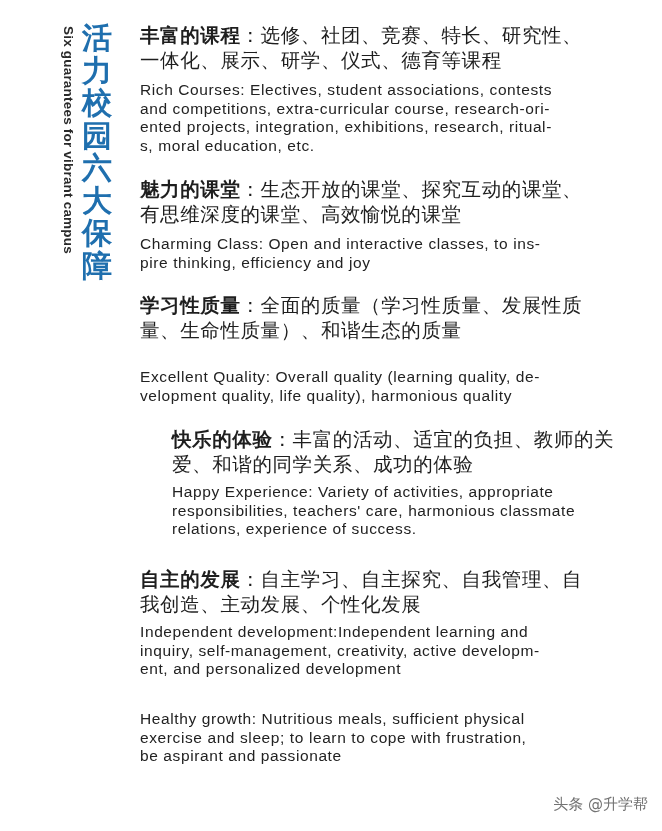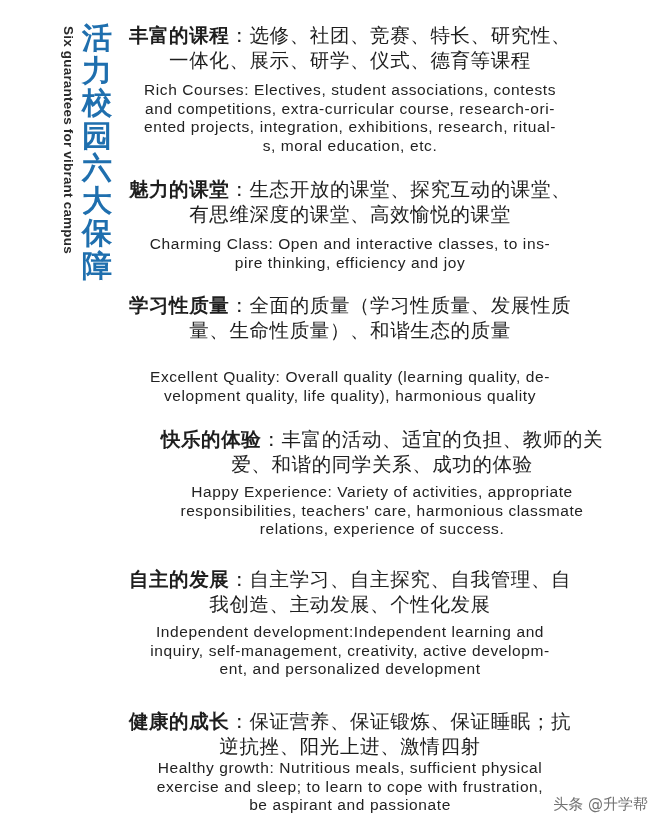--- a/index.html
+++ b/index.html
@@ -6,21 +6,21 @@
   body { width: 662px; height: 831px; position: relative; overflow: hidden;
          font-family: "DejaVu Sans", "Liberation Sans", sans-serif; color: #222222; }
   .side-title { position: absolute; left: 80px; top: 22px; width: 34px;
                 display: flex; flex-direction: column; align-items: center; }
   .side-title .ch { font-size: 30px; font-weight: bold; line-height: 32.5px; color: #1f6fae; }
   .side-sub { position: absolute; left: 60px; top: 26px; width: 16px; height: 256px; }
   .side-sub span { position: absolute; left: 0; top: 0; transform-origin: 0 0;
                    transform: translate(16px, 0) rotate(90deg);
                    white-space: nowrap; font-size: 13.5px; font-weight: bold; color: #2a2a2a;
                    font-family: "Liberation Sans", "DejaVu Sans", sans-serif; letter-spacing: 0.2px; }
-  .block { position: absolute; left: 120px; width: 460px; text-align: center; }
+  .block { position: absolute; left: 140px; width: 460px; }
   .zh { font-size: 19.5px; line-height: 24.5px; color: #1e1e1e; letter-spacing: 0.6px; }
   .zh b { font-weight: bold; }
   .en { font-family: "Liberation Sans", "DejaVu Sans", sans-serif; font-size: 15.5px;
         line-height: 18.5px; color: #222222; margin-top: 8px; letter-spacing: 0.6px;
         white-space: pre-line; }
   .watermark { position: absolute; right: 14px; top: 795px; font-size: 15px; color: #737373;
                font-family: "DejaVu Sans", sans-serif; }
 </style>
 </head>
 <body>
@@ -68,19 +68,18 @@
 </div>
 
 <div class="block" style="top:568px;">
   <div class="zh"><b>自主的发展</b><span>：自主学习、自主探究、自我管理、自我创造、主动发展、个性化发展</span></div>
   <div class="en" style="margin-top:6px;">Independent development:Independent learning and
 inquiry, self-management, creativity, active developm-
 ent, and personalized development</div>
 </div>
 
 <div class="block" style="top:710px;">
-  <div class="zh"><b>健康的成长</b><span>：保证营养、保证锻炼、保证睡眠；抗逆抗挫、阳光上进、激情四射</span></div>
   <div class="en" style="margin-top:0px;">Healthy growth: Nutritious meals, sufficient physical
 exercise and sleep; to learn to cope with frustration,
 be aspirant and passionate</div>
 </div>
 
 <div class="watermark">头条 @升学帮</div>
 
 </body></html>

